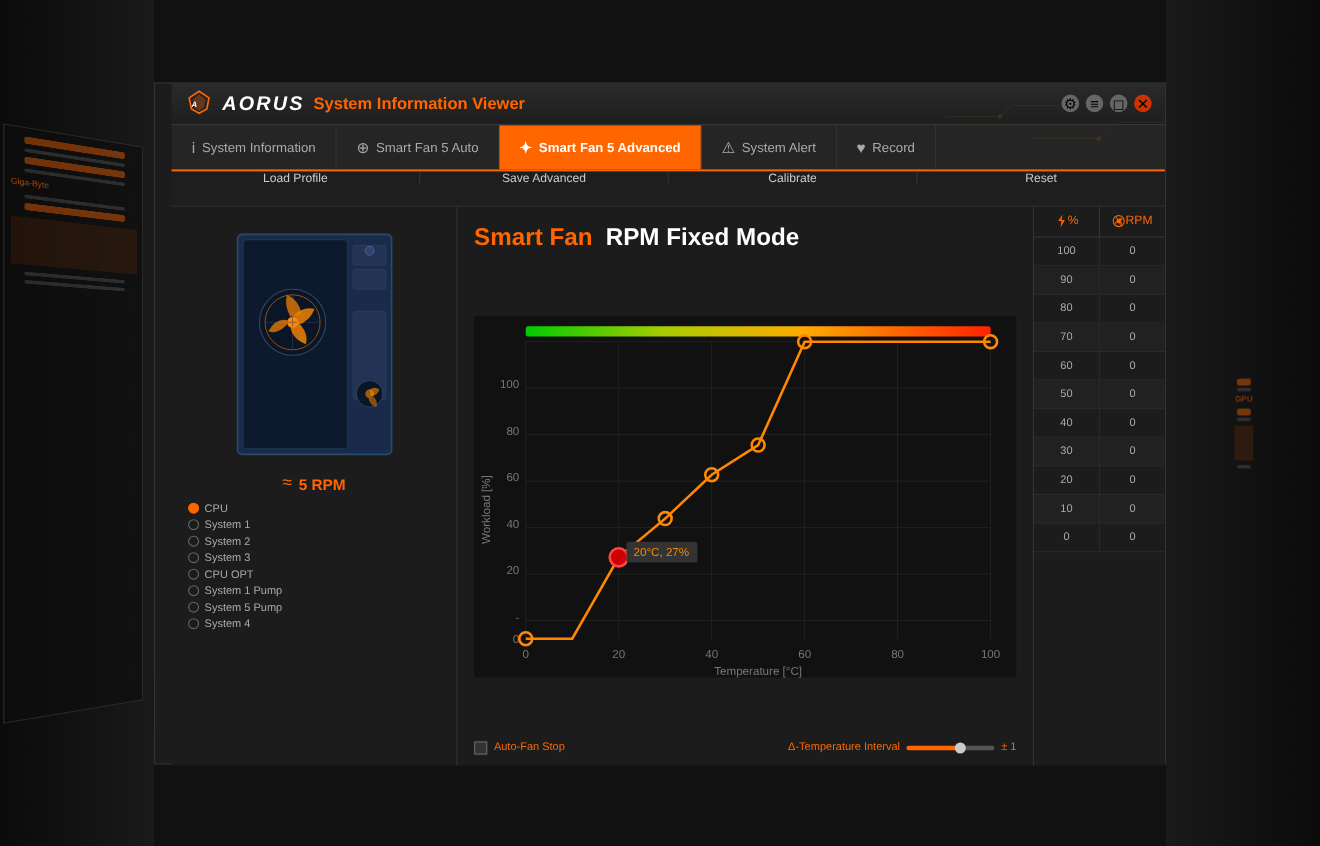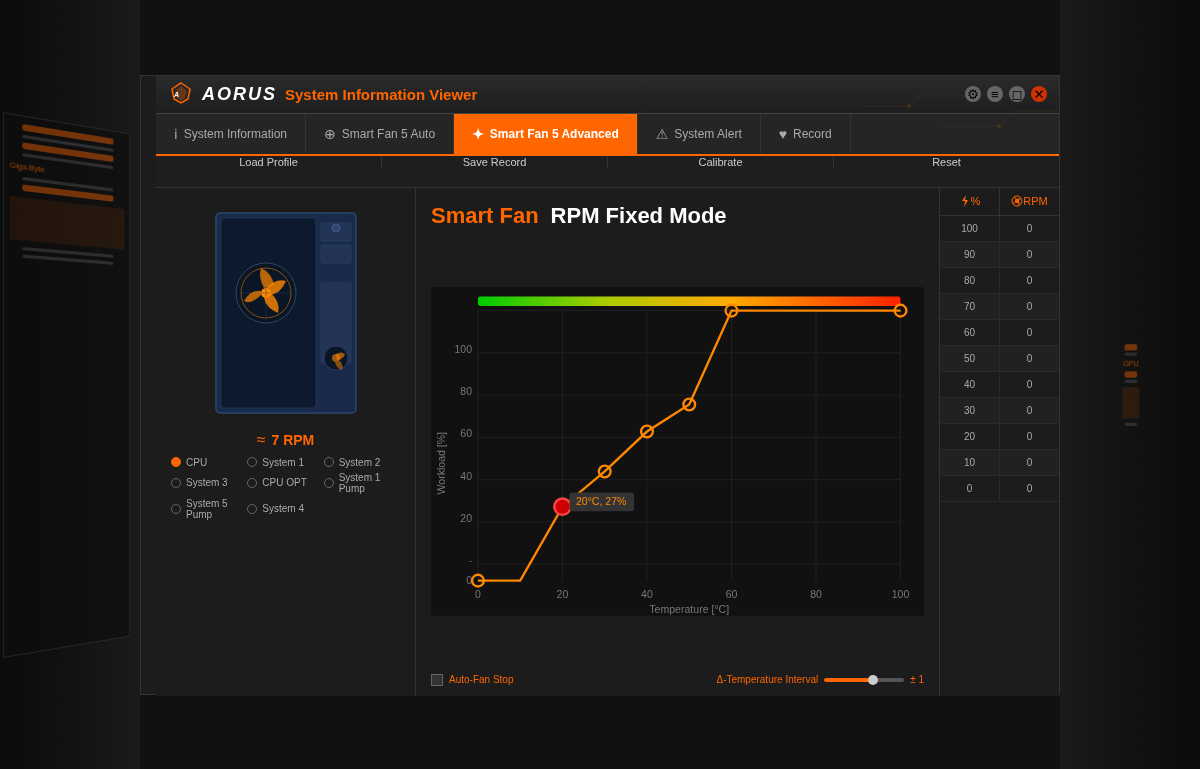--- a/index.html
+++ b/index.html
@@ -241,21 +241,21 @@
 
     .rpm-value {
       color: #ff6600;
       font-size: 14px;
       font-weight: bold;
     }
 
     .fan-options {
       width: 100%;
       display: grid;
-      grid-template-columns: 1fr 1fr 1fr;
+      grid-template-columns: 1fr;
       gap: 4px 0;
       margin-top: 8px;
     }
 
     .fan-option {
       display: flex;
       align-items: center;
       gap: 5px;
       font-size: 10px;
       color: #aaa;
@@ -533,21 +533,21 @@
         <span class="nav-tab-icon">♥</span>
         <span>Record</span>
       </div>
     </div>
 
     <div class="sub-toolbar">
       <div class="sub-btn">
         <span>Load Profile</span>
       </div>
       <div class="sub-btn">
-        <span>Save Record</span>
+        <span>Save Advanced</span>
       </div>
       <div class="sub-btn">
         <span>Calibrate</span>
       </div>
       <div class="sub-btn">
         <span>Reset</span>
       </div>
     </div>
 
     <div class="main-content">
@@ -580,21 +580,21 @@
             <circle cx="140" cy="155" r="4" fill="#ff8800" opacity="0.6"></circle>
             <path d="M140,151 Q145,148 149,151 Q147,157 141,157 Z" fill="#ff8800" opacity="0.6"></path>
             <path d="M144,158 Q148,163 146,167 Q140,165 139,159 Z" fill="#ff8800" opacity="0.5"></path>
 
             <circle cx="140" cy="25" r="4" fill="#334466" stroke="#4466aa" stroke-width="0.8"></circle>
           </svg>
         </div>
 
         <div class="rpm-display">
           <span class="rpm-icon">≈</span>
-          <span class="rpm-value">7 RPM</span>
+          <span class="rpm-value">5 RPM</span>
         </div>
 
         <div class="fan-options">
           <div class="fan-option">
             <div class="fan-radio active"></div>
             <span>CPU</span>
           </div>
           <div class="fan-option">
             <div class="fan-radio"></div>
             <span>System 1</span>

